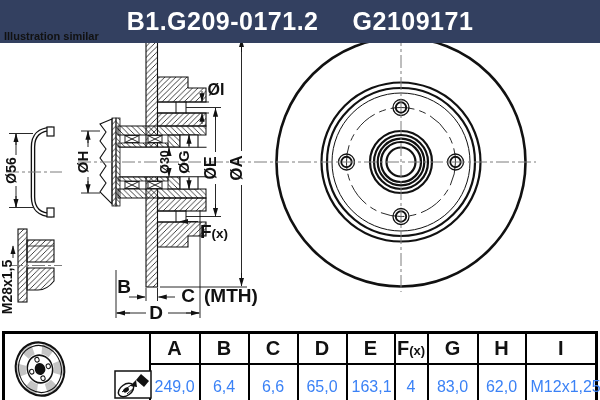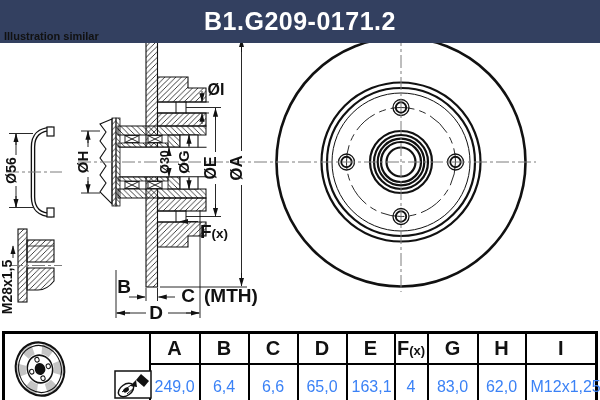--- a/index.html
+++ b/index.html
@@ -205,20 +205,21 @@
       <text x="200" y="238" font-size="19"><tspan>F</tspan><tspan font-size="13.5">(x)</tspan></text>
       <text x="124" y="293" font-size="19" text-anchor="middle">B</text>
       <text x="188" y="302" font-size="19" text-anchor="middle">C</text>
       <text x="204" y="302" font-size="19">(MTH)</text>
       <text x="156" y="318.5" font-size="19" text-anchor="middle">D</text>
     </g>
   </svg>
 
   <div class="hdr" style="background: rgb(51, 64, 96);">
     <span>B1.G209-0171.2</span>
+    <span>G2109171</span>
   </div>
   <div class="note">
     <div>Illustration similar</div>
   </div>
 
   <table class="dim">
     <colgroup>
       <col style="width:146px">
         <col style="width:50px">
         <col style="width:49px">

